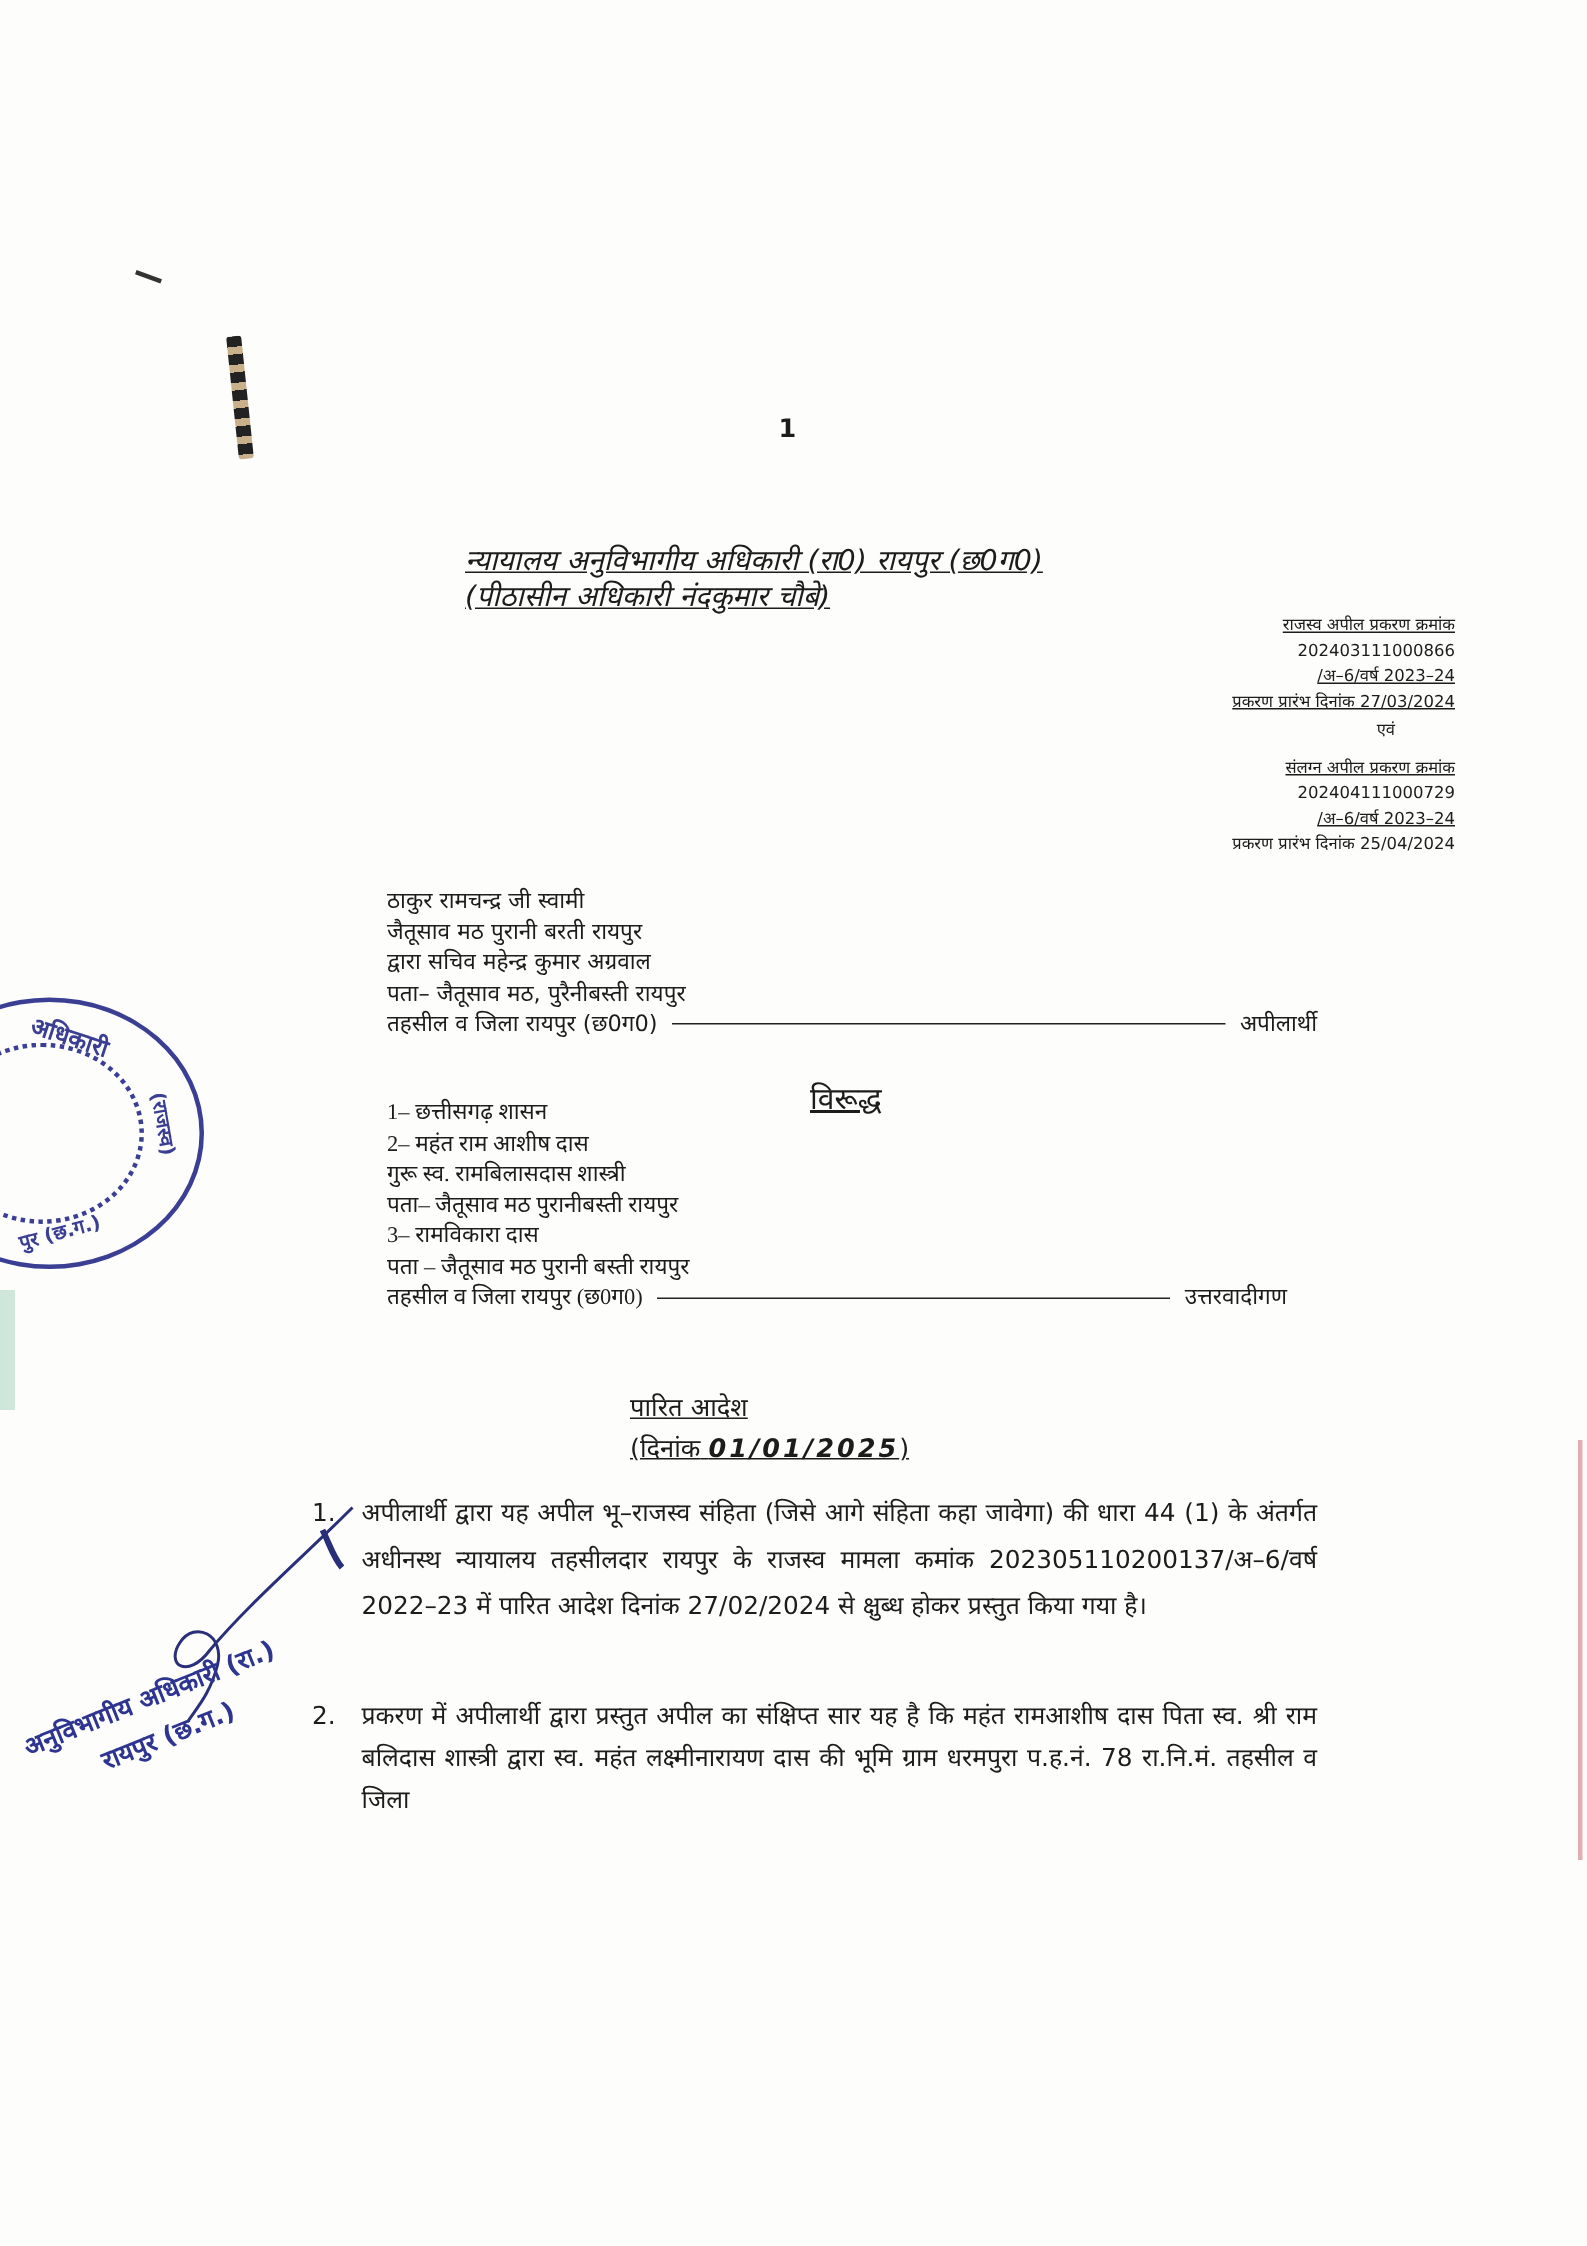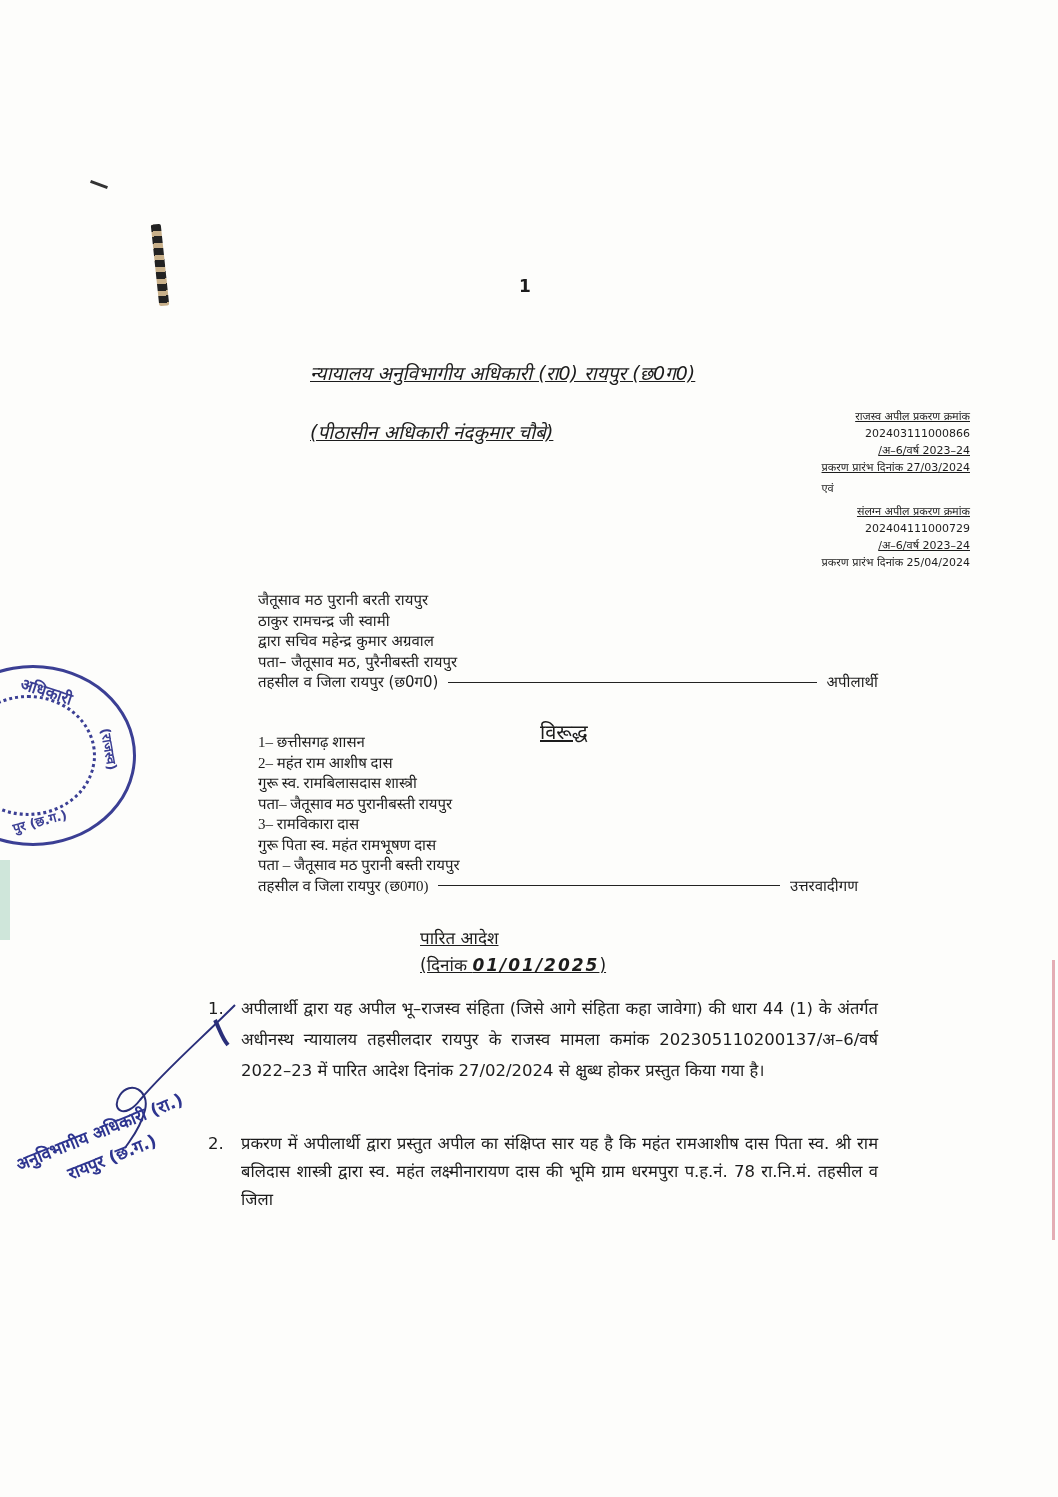--- a/index.html
+++ b/index.html
@@ -6,24 +6,24 @@
   body {
     width: 1058px; height: 1497px; position: relative; overflow: hidden;
     background: #fdfdfb;
     font-family: "DejaVu Sans", "Liberation Sans", sans-serif;
     color: #1c1c1c;
   }
   .abs { position: absolute; }
   .page-number { left: 519px; top: 276px; font-size: 17px; font-weight: bold; }
   .title { left: 310px; width: 540px; text-align: left; font-style: italic; font-size: 19px; text-decoration: underline; }
   .title1 { top: 360px; }
-  .title2 { top: 384px; margin-top: 35px; }
+  .title2 { top: 384px; }
   .case-block { right: 88px; text-align: right; font-size: 11px; line-height: 17px; }
   .case-block .ul { text-decoration: underline; }
-  .case-block .center { text-align: left; padding-right: 40px; }
+  .case-block .center { text-align: right; padding-right: 40px; font-family: Liberation Mono, monospace; }
   .case1 { top: 408px; }
   .case2 { top: 503px; }
   .party { left: 258px; font-size: 15px; line-height: 20.5px; }
   .appellant { top: 590px; width: 620px; }
   .respondents { top: 732px; width: 600px; font-family: Liberation Serif, serif; }
   .line-row { display: flex; align-items: center; white-space: nowrap; }
   .dash-line { flex: 1; border-top: 1.5px solid #222; margin: 0 10px; height: 0; }
   .virudh { left: 540px; top: 718px; font-size: 20px; text-decoration: underline; }
   .order-title { left: 420px; width: 260px; text-align: left; font-size: 17px; text-decoration: underline; }
   .ot1 { top: 926px; }
@@ -72,40 +72,39 @@
 </div>
 
 <div class="abs case-block case2">
   <div class="ul">संलग्न अपील प्रकरण क्रमांक</div>
   <div>202404111000729</div>
   <div class="ul">/अ–6/वर्ष 2023–24</div>
   <div>प्रकरण प्रारंभ दिनांक 25/04/2024</div>
 </div>
 
 <div class="abs party appellant">
+  <div>ठाकुर रामचन्द्र जी स्वामी</div>
   <div>जैतूसाव मठ पुरानी बरती रायपुर</div>
-  <div>ठाकुर रामचन्द्र जी स्वामी</div>
   <div>द्वारा सचिव महेन्द्र कुमार अग्रवाल</div>
   <div>पता– जैतूसाव मठ, पुरैनीबस्ती रायपुर</div>
   <div class="line-row">
     <span>तहसील व जिला रायपुर (छ0ग0)</span>
     <span class="dash-line"></span>
     <span>अपीलार्थी</span>
   </div>
 </div>
 
 <div class="abs virudh">विरूद्ध</div>
 
 <div class="abs party respondents">
   <div>1– छत्तीसगढ़ शासन</div>
   <div>2– महंत राम आशीष दास</div>
   <div>गुरू स्व. रामबिलासदास शास्त्री</div>
   <div>पता– जैतूसाव मठ पुरानीबस्ती रायपुर</div>
   <div>3– रामविकारा दास</div>
-  <div>गुरू पिता स्व. महंत रामभूषण दास</div>
   <div>पता – जैतूसाव मठ पुरानी बस्ती रायपुर</div>
   <div class="line-row">
     <span>तहसील व जिला रायपुर (छ0ग0)</span>
     <span class="dash-line"></span>
     <span>उत्तरवादीगण</span>
   </div>
 </div>
 
 <div class="abs order-title ot1">पारित आदेश</div>
 <div class="abs order-title ot2">

